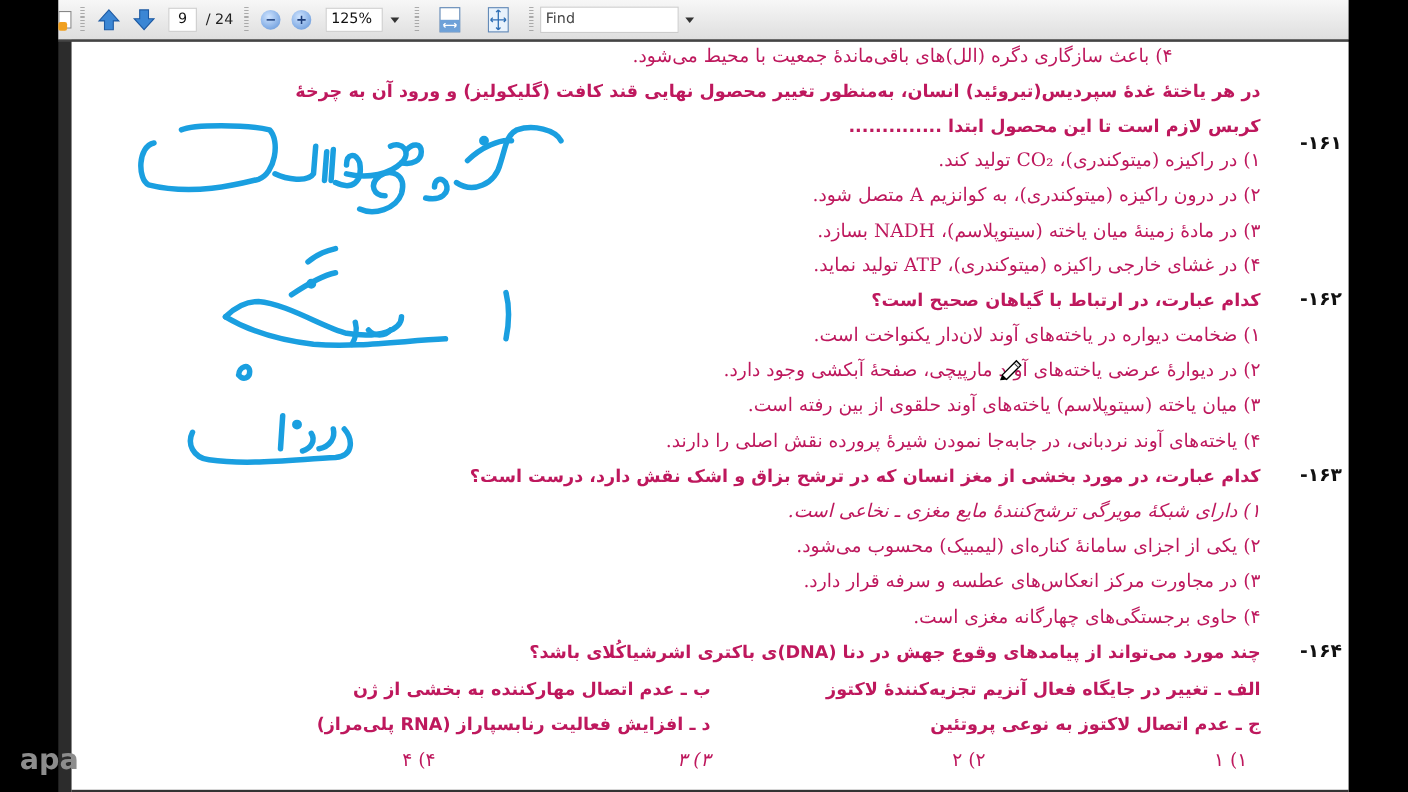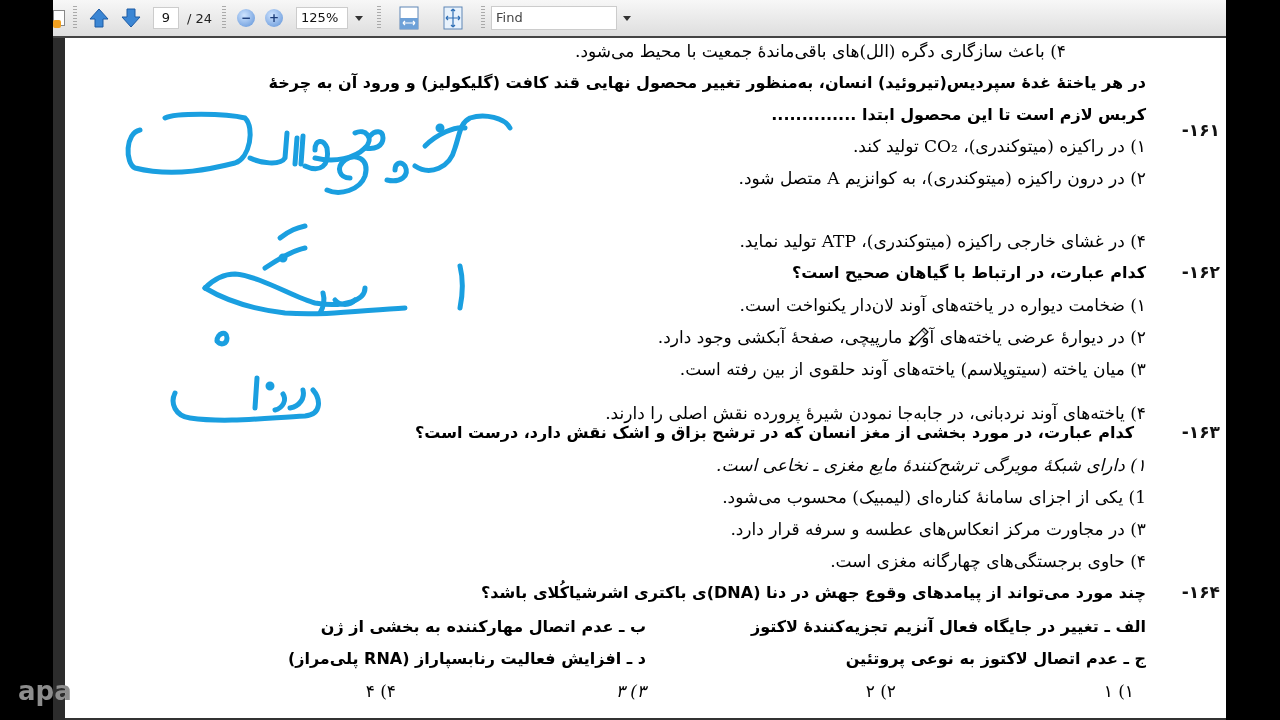--- a/index.html
+++ b/index.html
@@ -21,21 +21,21 @@
   .page-total { font-size:13px; color:#222; margin-left:8px; }
   .zoom-btn { width:18px; height:18px; border-radius:50%; background:radial-gradient(circle at 40% 35%, #cfe4ff, #5a8fd6); margin:0 5px; color:#1c3d7a; font-size:12px; font-weight:bold; line-height:18px; text-align:center; }
   .zoom-field { width:46px; height:20px; background:#fff; border:1px solid #ccc; font-size:13px; line-height:20px; padding-left:4px; margin-left:8px; color:#111; }
   .dropdown-caret { width:0; height:0; border-left:4px solid transparent; border-right:4px solid transparent; border-top:5px solid #333; margin-left:7px; }
   .fit-icon { width:20px; height:24px; margin:0 12px; }
   .find-field { width:120px; height:22px; background:#fff; border:1px solid #ccc; font-size:13px; line-height:22px; padding-left:4px; color:#444; }
   .find-field + .dropdown-caret { margin-left:6px; }
 
   
   .page { position:absolute; left:65px; top:38px; width:1161px; height:680px; background:#fff; border-bottom:2px solid #333; overflow:hidden; }
-  .txt { position:absolute; direction:rtl; text-align:right; white-space:nowrap; color:#000000;
+  .txt { position:absolute; direction:rtl; text-align:right; white-space:nowrap; color:#be185d;
     font-family:"DejaVu Serif", serif; font-size:17px; line-height:22px; }
   .bold { font-weight:bold; font-family:"DejaVu Sans", sans-serif; font-size:16px; }
   .qnum { position:absolute; direction:rtl; text-align:right; font-weight:bold; font-size:17px; font-family:"DejaVu Sans", sans-serif; color:#111; }
 
   .annot { position:absolute; left:0; top:0; pointer-events:none; }
 
   .cursor-icon { position:absolute; left:842px; top:286px; width:22px; height:22px; }
 
   .watermark { position:absolute; left:18px; top:676px; font-family:"DejaVu Sans", sans-serif; font-weight:bold; font-size:26px; color:#8d8d8d; }
 </style>
@@ -85,33 +85,34 @@
 
 <div class="page">
 
   <div class="txt" style="right:160px; top:2px;">۴) باعث سازگاری دگره (الل)های باقی‌ماندهٔ جمعیت با محیط می‌شود.</div>
 
   <div class="qnum" style="right:6px; top:34px;margin-top:48px;">۱۶۱-</div>
   <div class="txt bold" style="right:80px; top:34px;">در هر یاختهٔ غدهٔ سپردیس(تیروئید) انسان، به‌منظور تغییر محصول نهایی قند کافت (گلیکولیز) و ورود آن به چرخهٔ</div>
   <div class="txt bold" style="right:80px; top:66px;">کربس لازم است تا این محصول ابتدا ..............</div>
   <div class="txt" style="right:80px; top:97px;">۱) در راکیزه (میتوکندری)، CO₂ تولید کند.</div>
   <div class="txt" style="right:80px; top:129px;">۲) در درون راکیزه (میتوکندری)، به کوانزیم A متصل شود.</div>
+  <div class="txt" style="right:80px; top:161px;">۳) در مادهٔ زمینهٔ میان یاخته (سیتوپلاسم)، NADH بسازد.</div>
   <div class="txt" style="right:80px; top:192px;">۴) در غشای خارجی راکیزه (میتوکندری)، ATP تولید نماید.</div>
 
   <div class="qnum" style="right:6px; top:224px;">۱۶۲-</div>
   <div class="txt bold" style="right:80px; top:224px;">کدام عبارت، در ارتباط با گیاهان صحیح است؟</div>
   <div class="txt" style="right:80px; top:256px;">۱) ضخامت دیواره در یاخته‌های آوند لان‌دار یکنواخت است.</div>
   <div class="txt" style="right:80px; top:288px;">۲) در دیوارهٔ عرضی یاخته‌های آوند مارپیچی، صفحهٔ آبکشی وجود دارد.</div>
   <div class="txt" style="right:80px; top:320px;">۳) میان یاخته (سیتوپلاسم) یاخته‌های آوند حلقوی از بین رفته است.</div>
-  <div class="txt" style="right:80px; top:352px;margin-top:12px;">۴) یاخته‌های آوند نردبانی، در جابه‌جا نمودن شیرهٔ پرورده نقش اصلی را دارند.</div>
+  <div class="txt" style="right:80px; top:352px;">۴) یاخته‌های آوند نردبانی، در جابه‌جا نمودن شیرهٔ پرورده نقش اصلی را دارند.</div>
 
   <div class="qnum" style="right:6px; top:384px;">۱۶۳-</div>
-  <div class="txt bold" style="right:92px; top:384px;">کدام عبارت، در مورد بخشی از مغز انسان که در ترشح بزاق و اشک نقش دارد، درست است؟</div>
+  <div class="txt bold" style="right:80px; top:384px;">کدام عبارت، در مورد بخشی از مغز انسان که در ترشح بزاق و اشک نقش دارد، درست است؟</div>
   <div class="txt" style="right:80px; top:416px;font-style:italic;">۱) دارای شبکهٔ مویرگی ترشح‌کنندهٔ مایع مغزی ـ نخاعی است.</div>
-  <div class="txt" style="right:80px; top:448px;">1) یکی از اجزای سامانهٔ کناره‌ای (لیمبیک) محسوب می‌شود.</div>
+  <div class="txt" style="right:80px; top:448px;">۲) یکی از اجزای سامانهٔ کناره‌ای (لیمبیک) محسوب می‌شود.</div>
   <div class="txt" style="right:80px; top:480px;">۳) در مجاورت مرکز انعکاس‌های عطسه و سرفه قرار دارد.</div>
   <div class="txt" style="right:80px; top:512px;text-align:right;">۴) حاوی برجستگی‌های چهارگانه مغزی است.</div>
 
   <div class="qnum" style="right:6px; top:544px;">۱۶۴-</div>
   <div class="txt bold" style="right:80px; top:578px;">الف ـ تغییر در جایگاه فعال آنزیم تجزیه‌کنندهٔ لاکتوز</div>
   <div class="txt bold" style="right:80px; top:544px;">چند مورد می‌تواند از پیامدهای وقوع جهش در دنا (DNA)ی باکتری اشرشیاکُلای باشد؟</div>
   <div class="txt bold" style="right:580px; top:578px;">ب ـ عدم اتصال مهارکننده به بخشی از ژن</div>
   <div class="txt bold" style="right:80px; top:610px;">ج ـ عدم اتصال لاکتوز به نوعی پروتئین</div>
   <div class="txt bold" style="right:580px; top:610px;">د ـ افزایش فعالیت رنابسپاراز (RNA پلی‌مراز)</div>
   <div class="txt" style="right:92px; top:642px;">۱) ۱</div>

